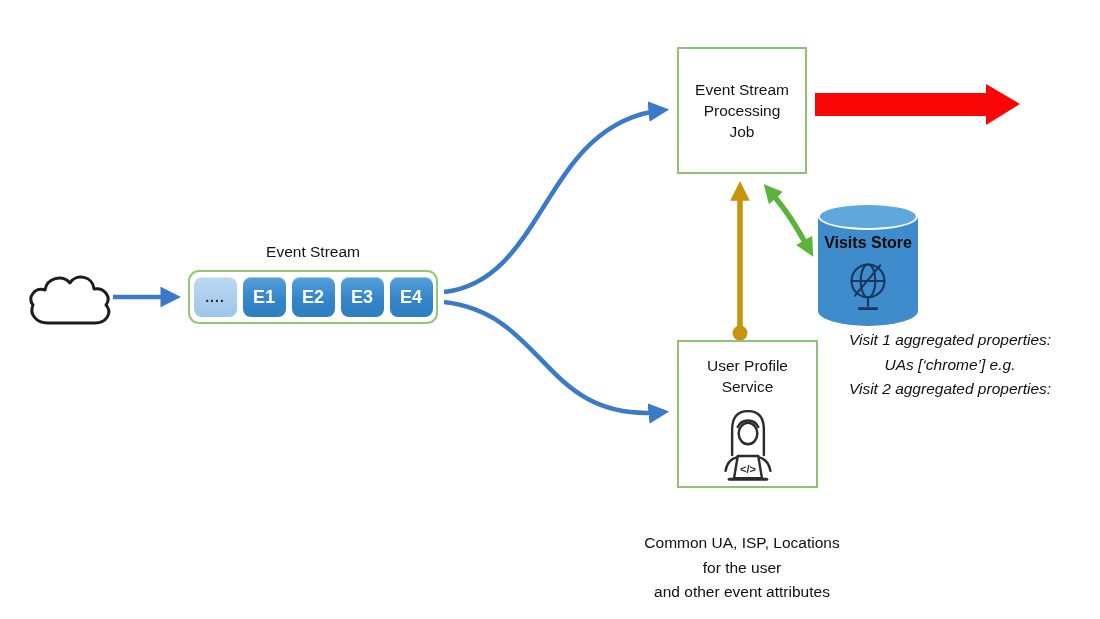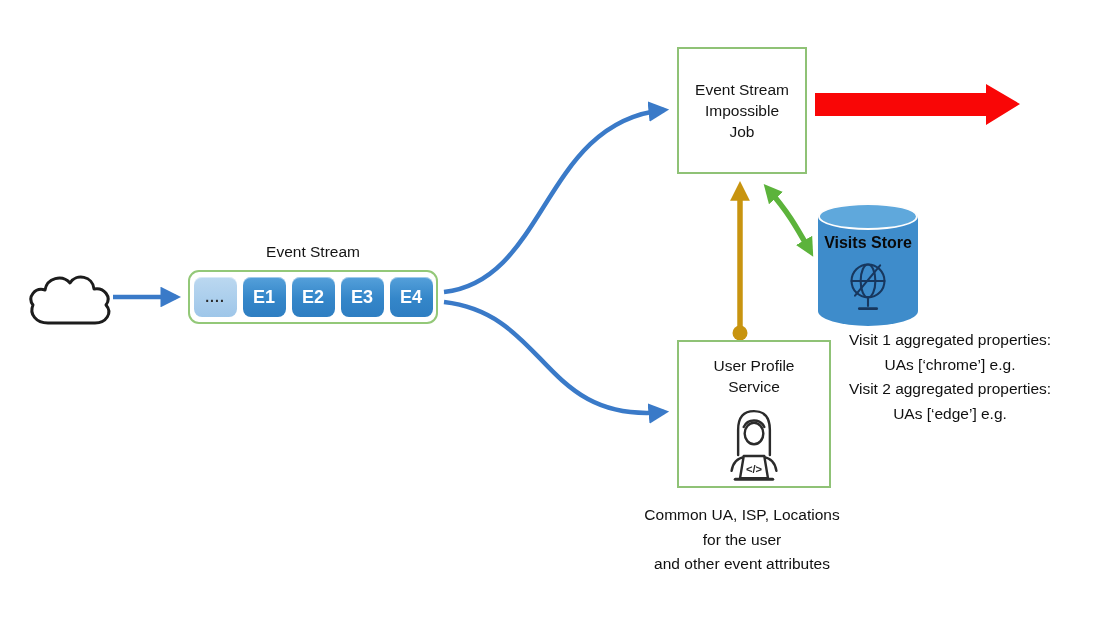--- a/index.html
+++ b/index.html
@@ -27,38 +27,38 @@
     color:#2b2b2b;letter-spacing:1px;font-size:14px;
   }
 
   
   .svc-box{
     border:2px solid #8FC276;background:#fff;box-sizing:border-box;
     display:flex;flex-direction:column;align-items:center;justify-content:center;
     font-size:15.5px;line-height:21px;color:#141414;text-align:center;
   }
   .proc-box{left:677px;top:47px;width:130px;height:127px;}
-  .user-box{left:677px;top:340px;width:154px;height:148px;justify-content:flex-start;padding-top:13px;}
+  .user-box{left:677px;top:340px;width:141px;height:148px;justify-content:flex-start;padding-top:13px;}
 
   
   .alerts-label{left:803px;top:64px;width:220px;text-align:center;font-size:16.5px;color:#0d0d0d;}
 
   
   .cylinder{left:818px;top:203px;width:100px;height:123px;}
   .cyl-body{position:absolute;left:0;top:13px;width:100%;height:110px;background:#3E8CCB;
     border-radius:0 0 50% 50% / 0 0 15px 15px;}
   .cyl-top{position:absolute;left:0;top:0;width:100%;height:27px;background:#5FA8DC;
     border-radius:50%;border:2px solid #fdfdfd;box-sizing:border-box;}
   .cyl-label{position:absolute;left:0;top:31px;width:100%;text-align:center;font-size:16px;
     font-weight:600;color:#0a0a0a;}
   .cyl-globe{position:absolute;left:50%;top:53px;transform:translateX(-50%);}
 
   
-  .visit-props{left:815px;top:328px;width:270px;text-align:center;font-size:15.5px;line-height:24.5px;color:#101010;}
-  .user-attrs{left:617px;top:503px;width:250px;text-align:center;font-size:15.5px;line-height:24.5px;color:#101010;}
+  .visit-props{left:815px;top:328px;width:270px;text-align:center;font-size:15.5px;line-height:24.5px;color:#101010;font-style:italic;}
+  .user-attrs{left:617px;top:531px;width:250px;text-align:center;font-size:15.5px;line-height:24.5px;color:#101010;}
 
   .cloud-wrap{left:24px;top:266px;}
 </style>
 </head>
 <body>
 
 <div id="canvas">
 
   <svg id="arrow-layer" width="1100" height="619" viewBox="0 0 1100 619">
     <defs>
@@ -95,21 +95,21 @@
   <div class="abs stream-box">
     <div class="eblock light">....</div>
     <div class="eblock">E1</div>
     <div class="eblock">E2</div>
     <div class="eblock">E3</div>
     <div class="eblock">E4</div>
   </div>
 
   <div class="abs svc-box proc-box">
     <span>Event Stream</span>
-    <span>Impossible</span>
+    <span>Processing</span>
     <span>Job</span>
   </div>
 
 
   <div class="abs cylinder">
     <div class="cyl-body"></div>
     <div class="cyl-top"></div>
     <div class="cyl-label">Visits Store</div>
     <svg class="cyl-globe" width="52" height="62" viewBox="0 0 60 70">
       <g fill="none" stroke="#17375E" stroke-width="2.4" stroke-linecap="round">
@@ -120,21 +120,20 @@
         <line x1="30" y1="47" x2="30" y2="57"></line>
         <line x1="20" y1="60" x2="40" y2="60" stroke-width="3.2"></line>
       </g>
     </svg>
   </div>
 
   <div class="abs visit-props">
     <div>Visit 1 aggregated properties:</div>
     <div>UAs [‘chrome’] e.g.</div>
     <div>Visit 2 aggregated properties:</div>
-    <div>UAs [‘edge’] e.g.</div>
   </div>
 
   <div class="abs svc-box user-box">
     <span>User Profile</span>
     <span>Service</span>
     <svg width="86" height="84" viewBox="0 0 90 90" style="margin-top:2px;">
       <g fill="none" stroke="#2b2b2b" stroke-width="2.6" stroke-linecap="round" stroke-linejoin="round">
         <path d="M28 60 L28 33 Q28 13 45 13 Q62 13 62 33 L62 60"></path>
         <path d="M34 30 Q37 23 45 23 Q53 23 56 30"></path>
         <ellipse cx="45" cy="37" rx="10" ry="11.5"></ellipse>

